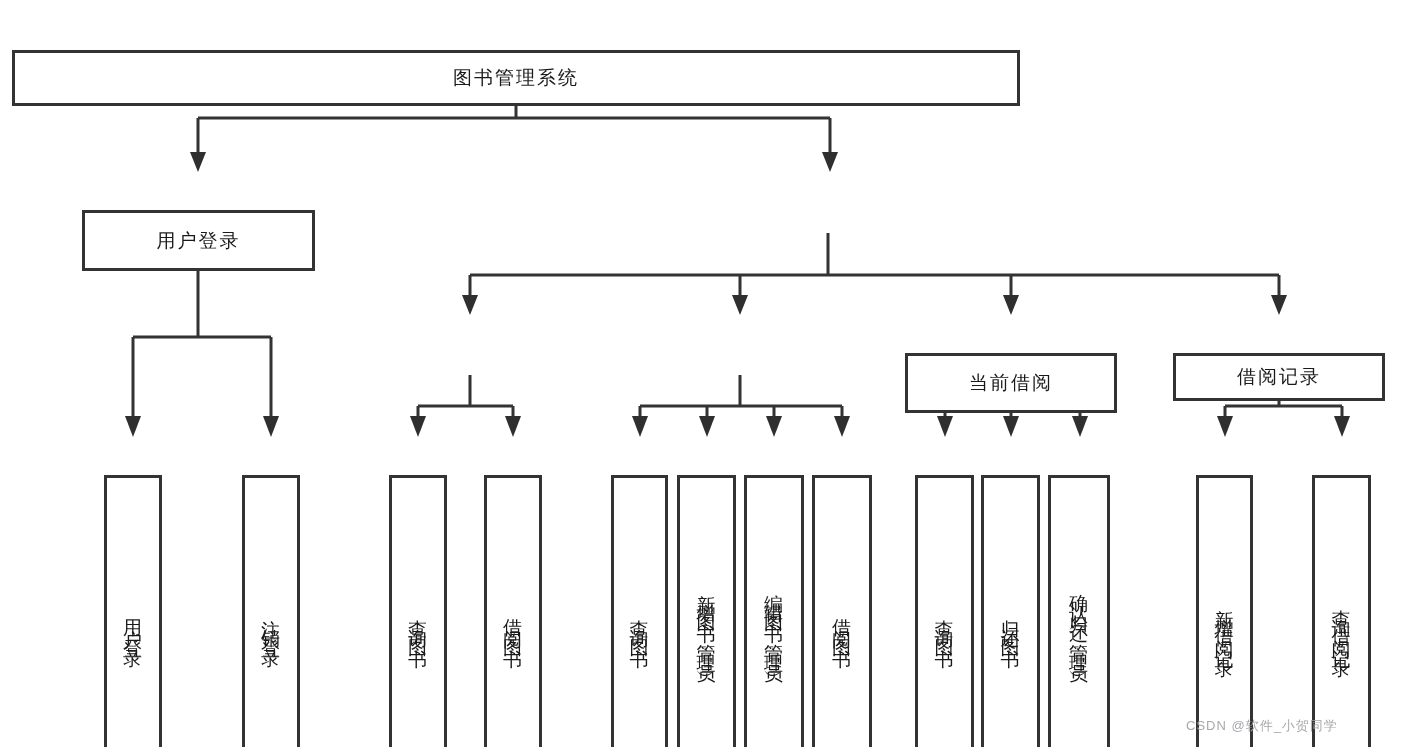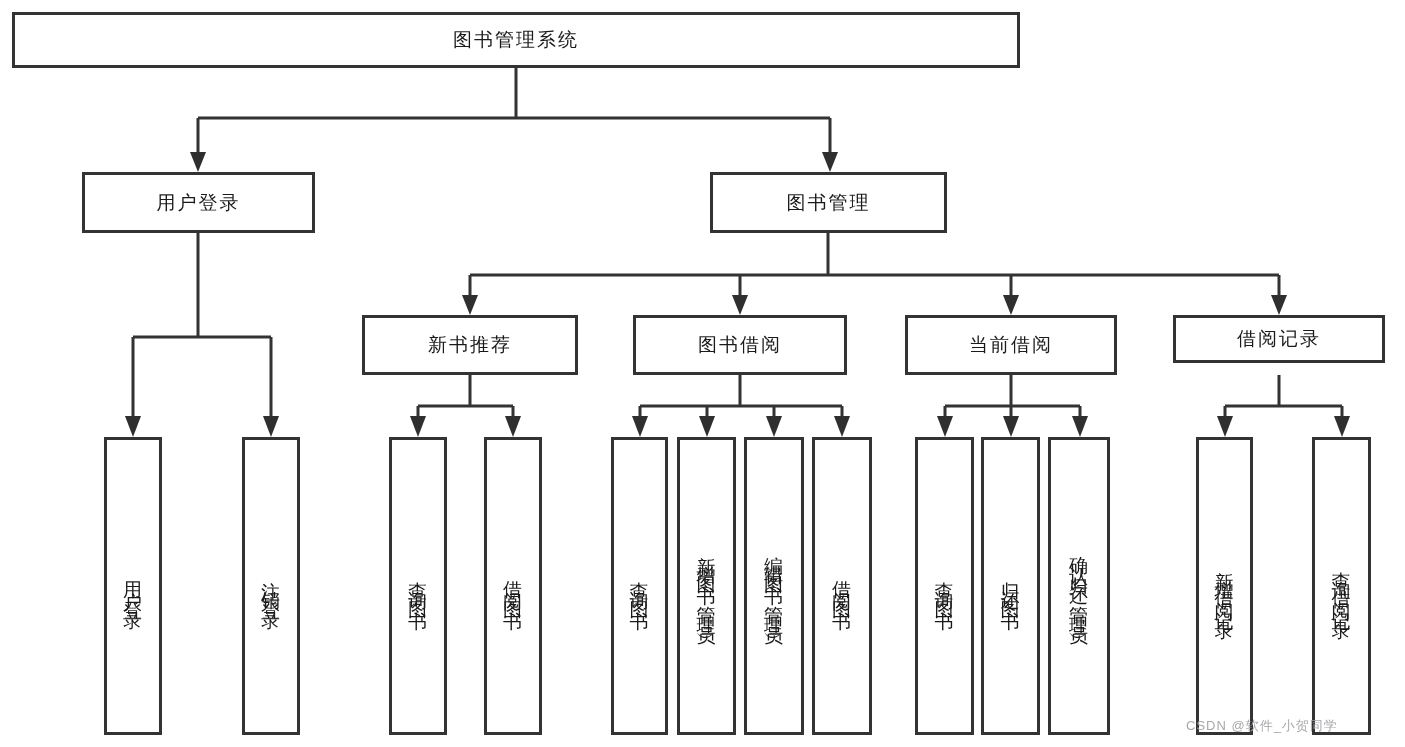--- a/index.html
+++ b/index.html
@@ -13,20 +13,21 @@
   .connectors{position:absolute;left:0;top:0;width:1405px;height:747px;}
   .connectors path{stroke:#333333;stroke-width:3;fill:none;}
   .connectors polygon{fill:#2f2f2f;stroke:none;}
   .node{
     position:absolute;
     box-sizing:border-box;
     background:#ffffff;
     border:3px solid #333333;
     display:flex;align-items:center;justify-content:center;
     color:#1a1a1a;
+    margin-top:38px;
   }
   .node.h span{
     font-size:19px;letter-spacing:2px;white-space:nowrap;
   }
   .node.v span{
     writing-mode:vertical-rl;
     text-orientation:mixed;
     font-size:19px;
     letter-spacing:10px;
     line-height:1;
@@ -97,30 +98,21 @@
     </g>
   </svg>
 
   <div class="node h" style="left:12px;top:12px;width:1008px;height:56px">
     <span>图书管理系统</span>
   </div>
 
   <div class="node h" style="left:82px;top:172px;width:233px;height:61px">
     <span>用户登录</span>
   </div>
-  <div class="node h" style="left:710px;top:172px;width:237px;height:61px">
-    <span>图书管理</span>
-  </div>
 
-  <div class="node h" style="left:362px;top:315px;width:216px;height:60px">
-    <span>新书推荐</span>
-  </div>
-  <div class="node h" style="left:633px;top:315px;width:214px;height:60px">
-    <span>图书借阅</span>
-  </div>
   <div class="node h" style="left:905px;top:315px;width:212px;height:60px">
     <span>当前借阅</span>
   </div>
   <div class="node h" style="left:1173px;top:315px;width:212px;height:48px">
     <span>借阅记录</span>
   </div>
 
   <div class="node v" style="left:104px;top:437px;width:58px;height:298px">
     <span>用户登录</span>
   </div>

